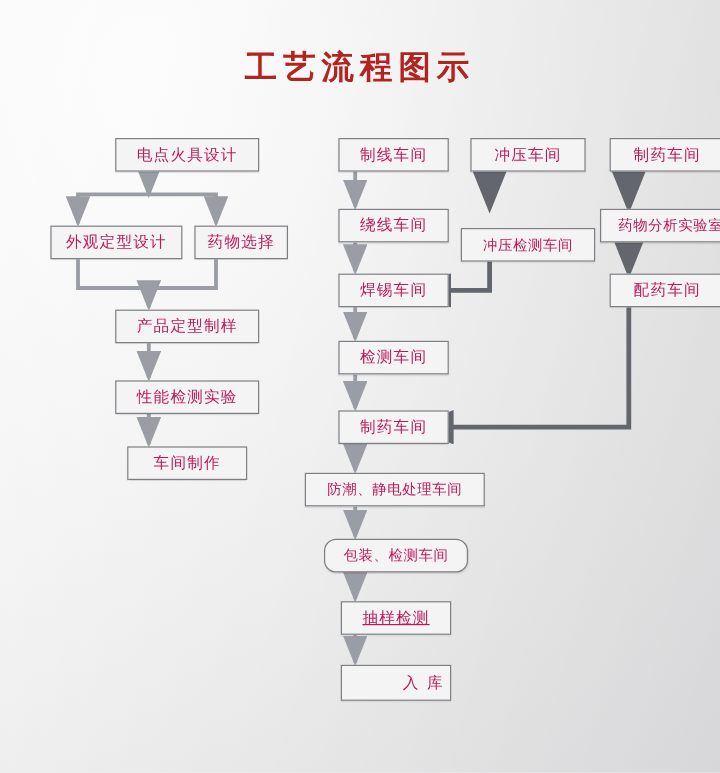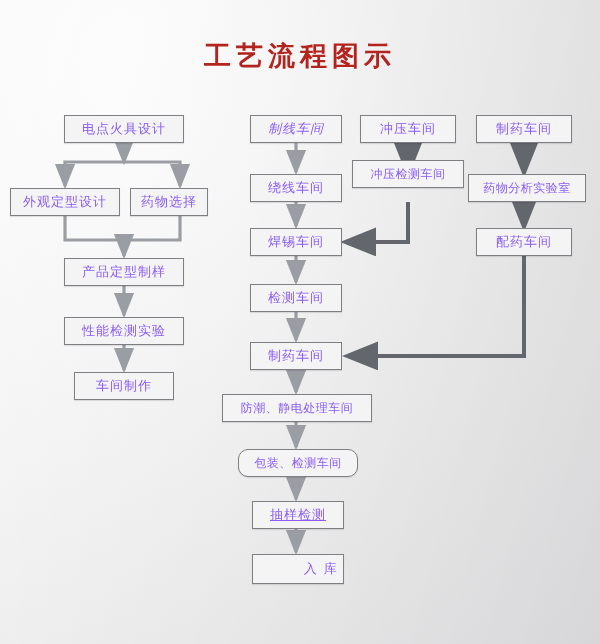--- a/index.html
+++ b/index.html
@@ -33,28 +33,29 @@
     letter-spacing:5px;
     font-family:"DejaVu Sans","Liberation Sans",sans-serif;
     text-shadow:0 1px 0 rgba(255,255,255,0.6);
   }
 
   .node{
     position:absolute;
     box-sizing:border-box;
     border:1px solid #7d7f84;
     background:#f4f4f5;
-    color:#8b5cf6;
+    color:#be185d;
     font-size:13px;
     display:flex;
     align-items:center;
     justify-content:center;
     white-space:nowrap;
     letter-spacing:1px;
     box-shadow:0 1px 1px rgba(0,0,0,0.10);
+    margin-left:32px;
   }
   .node.small{font-size:12px;letter-spacing:0.5px;}
   .node.wide{letter-spacing:1.5px;}
 
   svg.links{position:absolute;left:0;top:0;width:600px;height:644px;pointer-events:none;}
 </style>
 </head>
 <body>
 
 <div id="paper"></div>
@@ -118,21 +119,21 @@
   <div class="node" style="left:64px;top:258px;width:120px;height:28px;">
       <span>产品定型制样</span>
     </div>
   <div class="node" style="left:64px;top:317px;width:120px;height:28px;">
       <span>性能检测实验</span>
     </div>
   <div class="node" style="left:74px;top:372px;width:100px;height:28px;">
       <span>车间制作</span>
     </div>
 
-  <div class="node" style="left:250px;top:115px;width:92px;height:28px;font-style:italic;">
+  <div class="node" style="left:250px;top:115px;width:92px;height:28px;">
       <span>制线车间</span>
     </div>
   <div class="node" style="left:250px;top:174px;width:92px;height:28px;">
       <span>绕线车间</span>
     </div>
   <div class="node" style="left:250px;top:228px;width:92px;height:28px;">
       <span>焊锡车间</span>
     </div>
   <div class="node" style="left:250px;top:284px;width:92px;height:28px;">
       <span>检测车间</span>
@@ -149,21 +150,21 @@
   <div class="node" style="left:252px;top:501px;width:92px;height:28px;text-decoration:underline;">
       <span>抽样检测</span>
     </div>
   <div class="node wide" style="left:252px;top:554px;width:92px;height:30px;padding-left:46px;">
       <span>入  库</span>
     </div>
 
   <div class="node" style="left:360px;top:115px;width:96px;height:28px;">
       <span>冲压车间</span>
     </div>
-  <div class="node small" style="left:352px;top:160px;width:112px;height:28px;">
+  <div class="node small" style="left:352px;top:190px;width:112px;height:28px;">
       <span>冲压检测车间</span>
     </div>
 
   <div class="node" style="left:476px;top:115px;width:96px;height:28px;">
       <span>制药车间</span>
     </div>
   <div class="node small" style="left:468px;top:174px;width:118px;height:28px;">
       <span>药物分析实验室</span>
     </div>
   <div class="node" style="left:476px;top:228px;width:96px;height:28px;">

